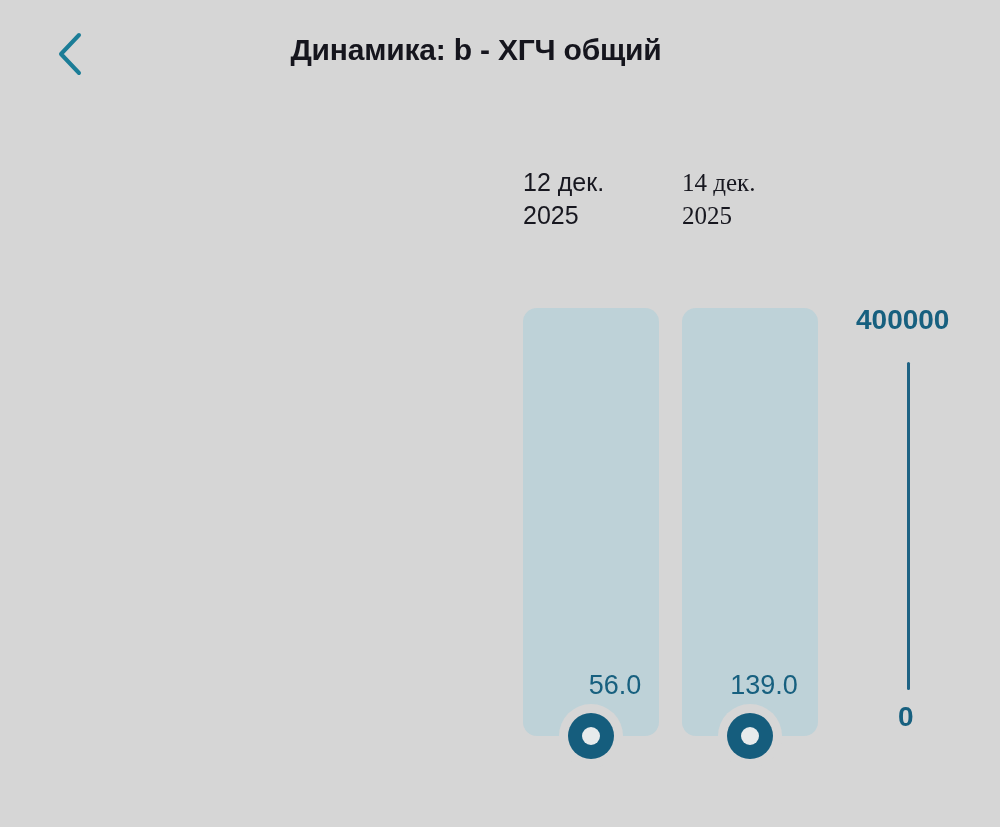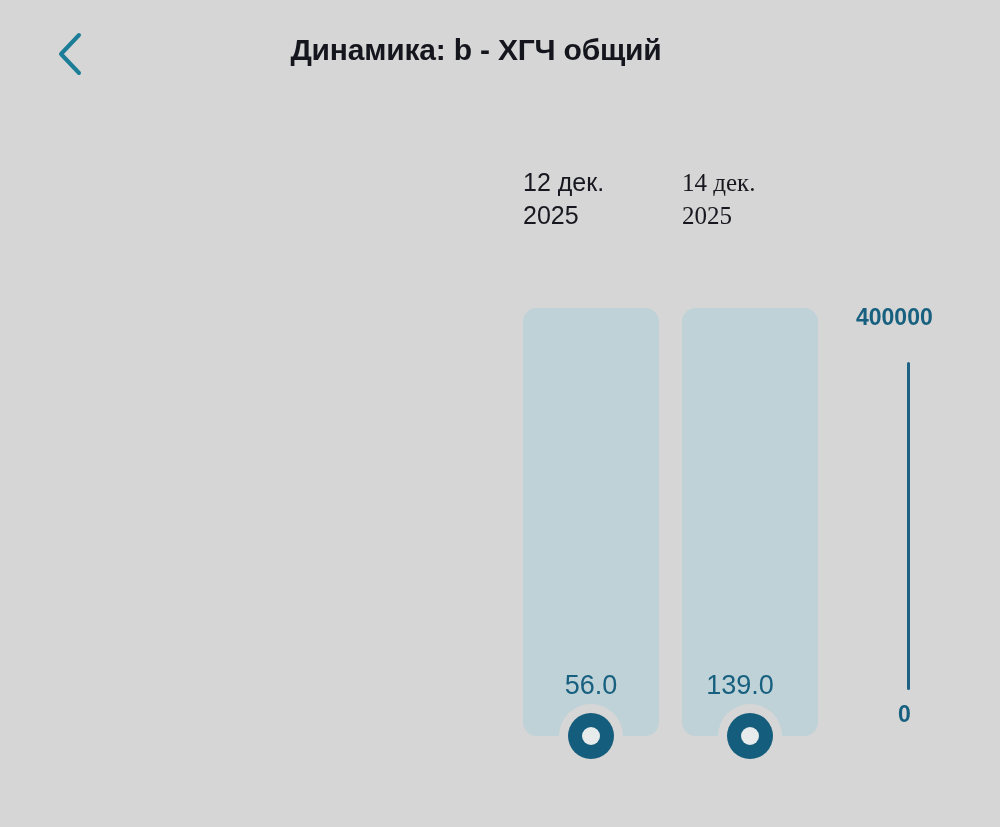--- a/index.html
+++ b/index.html
@@ -89,20 +89,21 @@
   .bar-0 { left: 523px; top: 308px; width: 136px; height: 428px; }
   .bar-1 { left: 682px; top: 308px; width: 136px; height: 428px; }
 
   .bar-value {
     position: absolute;
     font-size: 27px;
     font-weight: 500;
     color: #17607f;
     text-align: center;
     white-space: nowrap;
+    margin-left: 24px;
   }
   .bar-value-0 { left: 523px; top: 670px; width: 136px; }
   .bar-value-1 { left: 682px; top: 670px; width: 116px; }
 
   
   .marker-halo {
     position: absolute;
     width: 64px;
     height: 64px;
     border-radius: 50%;
@@ -146,21 +147,21 @@
     left: 67px;
     top: 72px;
     width: 3px;
     height: 328px;
     background: #1f6384;
     border-radius: 2px;
   }
 
   .axis-label {
     position: absolute;
-    font-size: 23px;
+    font-size: 28px;
     font-weight: 600;
     color: #17607f;
     white-space: nowrap;
   }
   .axis-label-max { left: 16px; top: 14px; }
   .axis-label-min { left: 58px; top: 411px; }
 </style>
 </head>
 <body>
 

